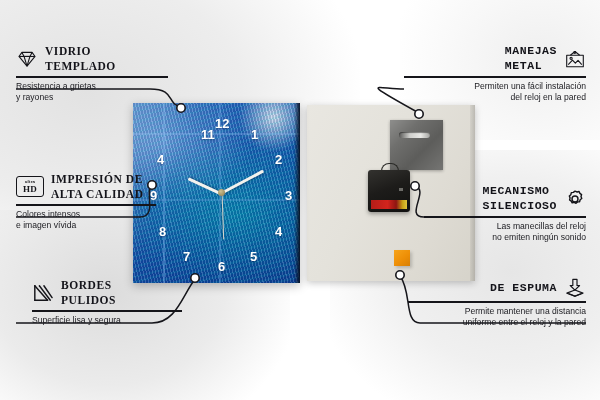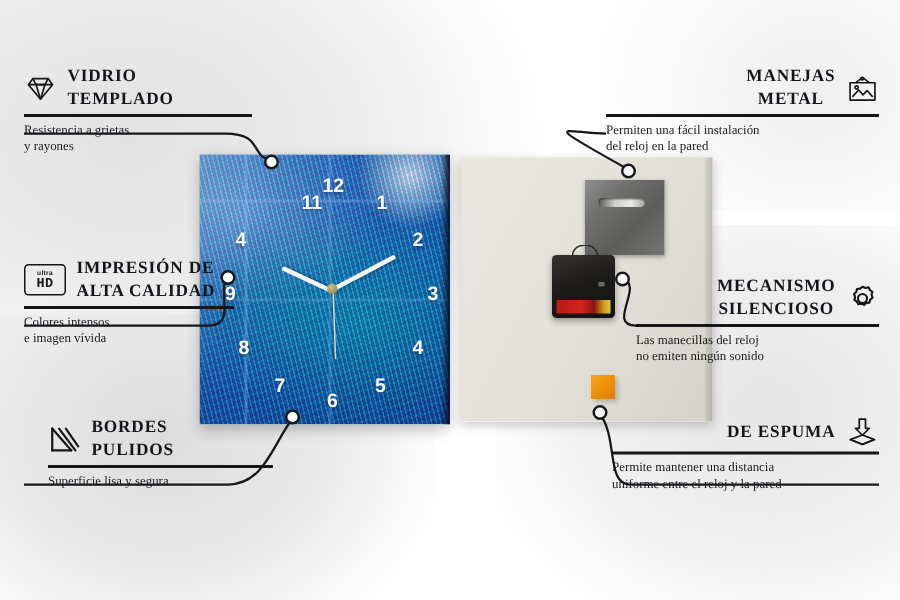--- a/index.html
+++ b/index.html
@@ -83,32 +83,32 @@
 
   
   .callout{position:absolute;}
   .c-head{display:flex;align-items:center;gap:7px;}
   .c-head.right{justify-content:flex-end;}
   .c-title{font-family:"Liberation Serif", serif;font-weight:700;
     font-size:11.5px;letter-spacing:.55px;color:#14141a;line-height:1.28;
     text-transform:uppercase;}
   .c-title .ln2{display:block;}
   .c-rule{height:1.6px;background:#15151a;margin-top:3px;}
-  .c-sub{font-family:Liberation Serif, serif;font-size:8.6px;color:#1b1b20;
+  .c-sub{font-family:Liberation Sans, sans-serif;font-size:8.6px;color:#1b1b20;
     line-height:1.33;margin-top:3px;}
   .c-sub .ln2{display:block;}
-  .right .c-title{text-align:center;}
-  .ta-r{}
+  .right .c-title{text-align:left;font-family:Liberation Mono, monospace;}
+  .ta-r{text-align:right;}
 
   .ico{width:22px;height:20px;flex:0 0 auto;display:block;}
   .ico-hd{width:26px;height:19px;border:1.4px solid #15151a;border-radius:3px;
     display:flex;flex-direction:column;align-items:center;justify-content:center;flex:0 0 auto;}
   .ico-hd .u{font-family:"Liberation Sans", sans-serif;font-size:4.4px;font-weight:700;
     line-height:1;color:#15151a;letter-spacing:.2px;}
-  .ico-hd .h{font-family:Liberation Mono, monospace;font-size:9px;font-weight:700;
+  .ico-hd .h{font-family:Liberation Serif, serif;font-size:9px;font-weight:700;
     line-height:1;color:#15151a;letter-spacing:.3px;margin-top:.5px;}
 
   
   #co-vidrio{left:16px;top:44px;width:180px;}
   #co-vidrio .c-rule{width:152px;}
   #co-impresion{left:16px;top:172px;width:190px;}
   #co-impresion .c-rule{width:140px;}
   #co-bordes{left:32px;top:278px;width:190px;}
   #co-bordes .c-rule{width:150px;}
   #co-manejas{left:404px;top:44px;width:182px;}

